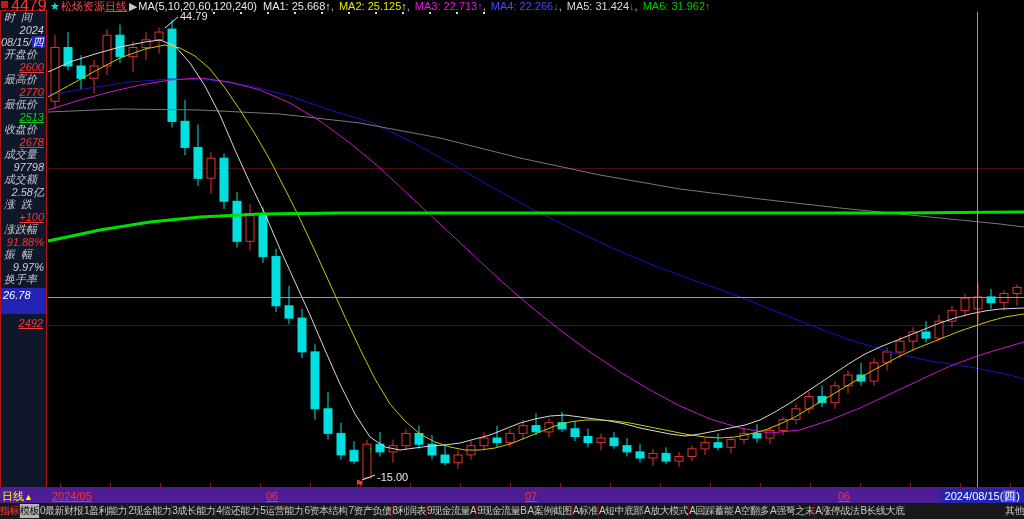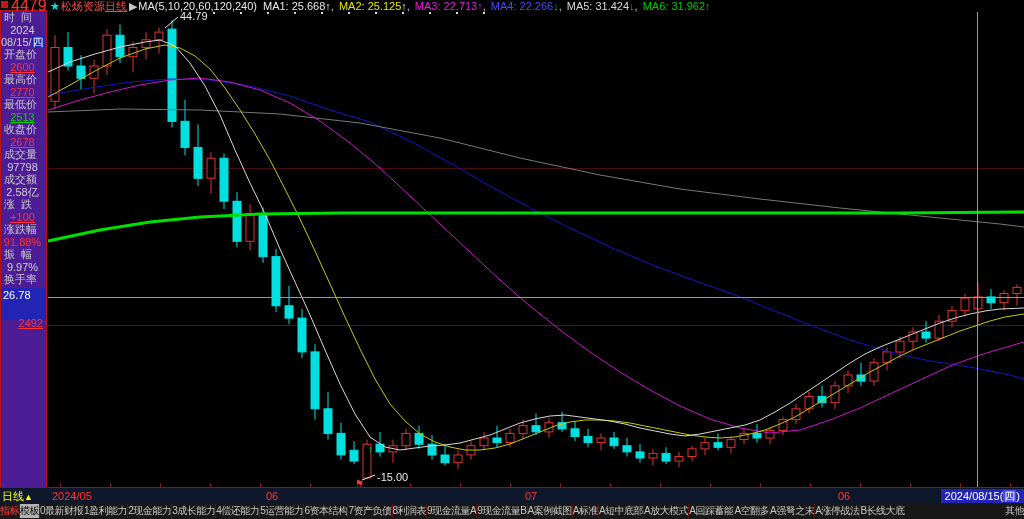--- a/index.html
+++ b/index.html
@@ -17,40 +17,40 @@
   #hdr .speriod{color:#ff4040;text-decoration:underline;margin-right:2px;}
   #hdr .pfx{color:#c8c8c8;margin-right:1px;}
   #hdr .ind{color:#e8e8e8;margin-right:6px;}
   .ma-item{margin-right:2px;}
   .ma-item .sep{color:#c8c8c8;margin-right:3px;}
 
   
   #chart{position:absolute;left:0;top:0;z-index:1;}
 
   
-  #sb{position:absolute;left:0;top:10px;width:45px;height:477px;background:#4c1d95;
-      border:1px solid #b41414;z-index:3;font-size:11px;}
+  #sb{position:absolute;left:0;top:10px;width:45px;height:477px;background:#0f172a;
+      border:1px solid #b41414;z-index:3;font-size:11px;font-style:italic;}
   .sb-l{color:#c8c8c8;padding-left:3px;height:13px;line-height:13px;white-space:pre;}
-  .sb-v{text-align:center;padding-right:2px;height:12px;line-height:12px;white-space:nowrap;}
+  .sb-v{text-align:right;padding-right:2px;height:12px;line-height:12px;white-space:nowrap;}
   .v-red{color:#ff3434;}
   .v-green{color:#00d800;}
   .v-gray{color:#d0d0d0;}
   .v-ul{text-decoration:underline;}
   .day{background:#2424b4;color:#fff;padding:0 1px;}
-  #cursor-price{position:absolute;left:0;top:277px;width:43px;height:32px;line-height:14px;
+  #cursor-price{position:absolute;left:0;top:277px;width:43px;height:26px;line-height:14px;
       background:#2424b4;color:#fff;padding-left:2px;font-size:11px;}
   #ax-mid{position:absolute;right:3px;top:306px;color:#ff3434;font-size:11px;text-decoration:underline;}
   #ax-bot{position:absolute;left:7px;top:474px;color:#ff3434;font-size:11px;}
 
   
-  #xrow{position:absolute;left:0;top:487px;width:1024px;height:16px;background:#0f172a;
+  #xrow{position:absolute;left:0;top:487px;width:1024px;height:16px;background:#4c1d95;
         border-top:1px solid #8c1414;z-index:3;font-size:11px;}
   #period-btn{position:absolute;left:2px;top:1px;color:#ffff00;height:14px;line-height:14px;}
   #period-btn .arr{font-size:9px;}
-  .xlab{position:absolute;top:1px;color:#ff3434;height:14px;line-height:14px;}
+  .xlab{position:absolute;top:1px;color:#ff3434;height:14px;line-height:14px;text-decoration:underline;}
   #cursor-date{position:absolute;right:0;top:1px;height:14px;line-height:14px;background:#2424b4;
       color:#fff;padding:0 4px;}
   #cursor-date .day{background:#4a4ae0;}
 
   
   #tbar{position:absolute;left:0;top:503px;width:1024px;height:16px;background:#181818;
         display:flex;align-items:center;white-space:nowrap;z-index:3;
         font-size:10px;letter-spacing:-0.5px;overflow:hidden;}
   .t-item{padding:0 0;color:#c8c8c8;border-left:1px solid #5c1414;height:14px;line-height:14px;}
   .t-item:first-child{border-left:none;}

